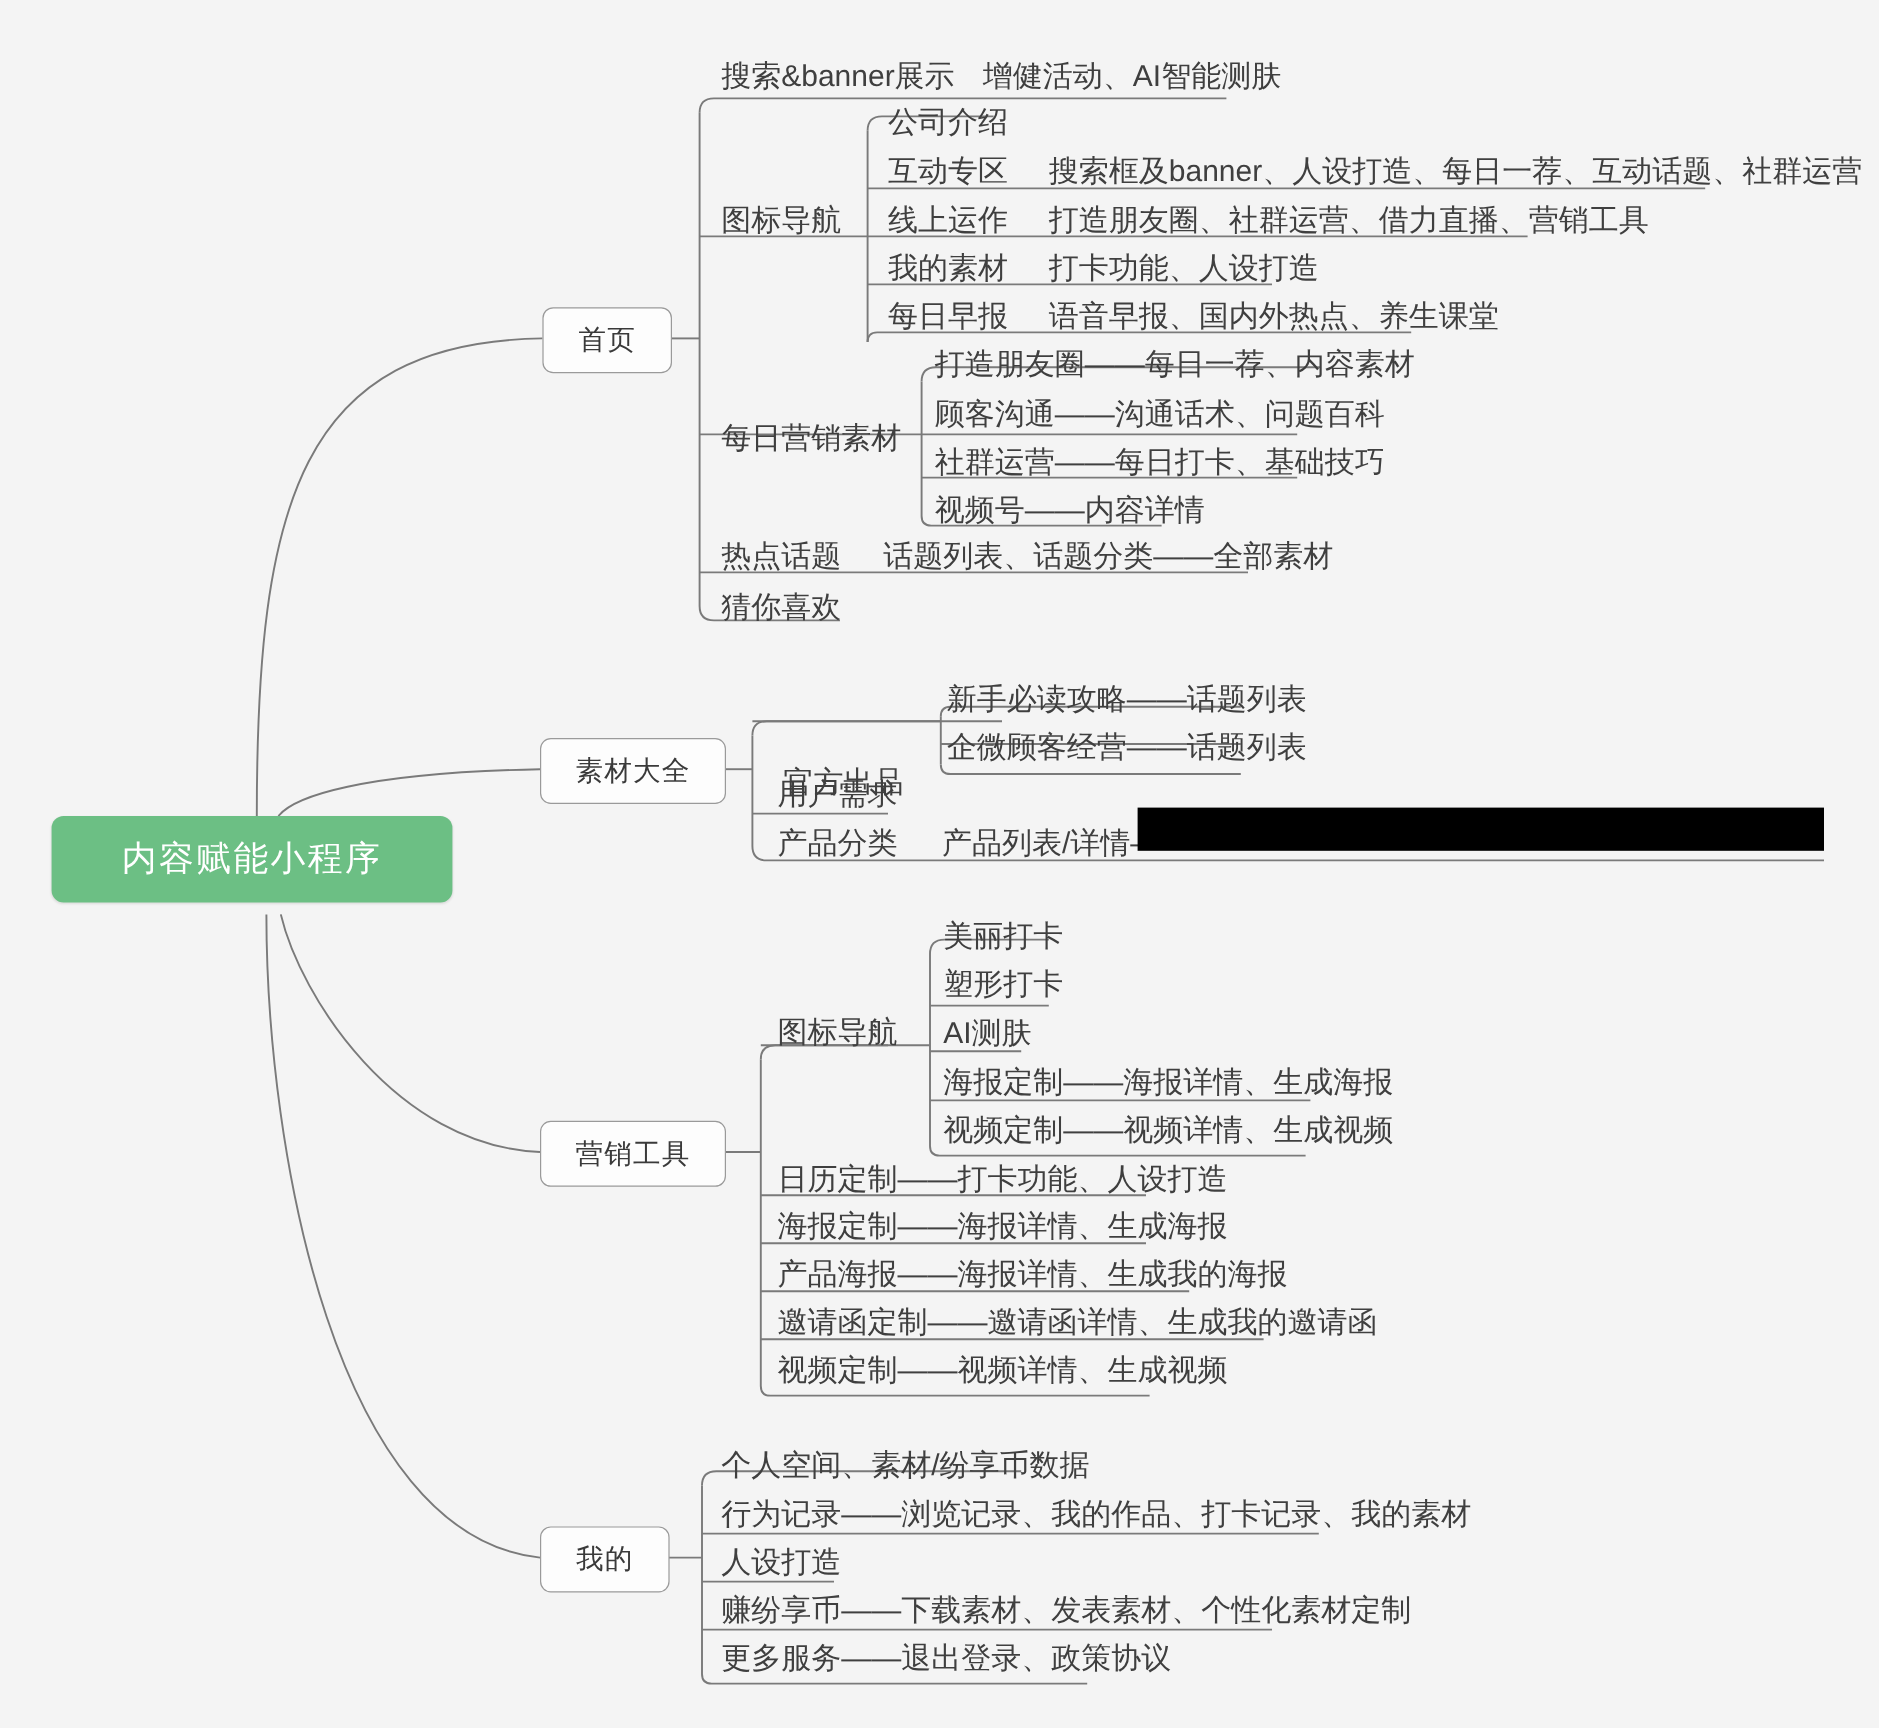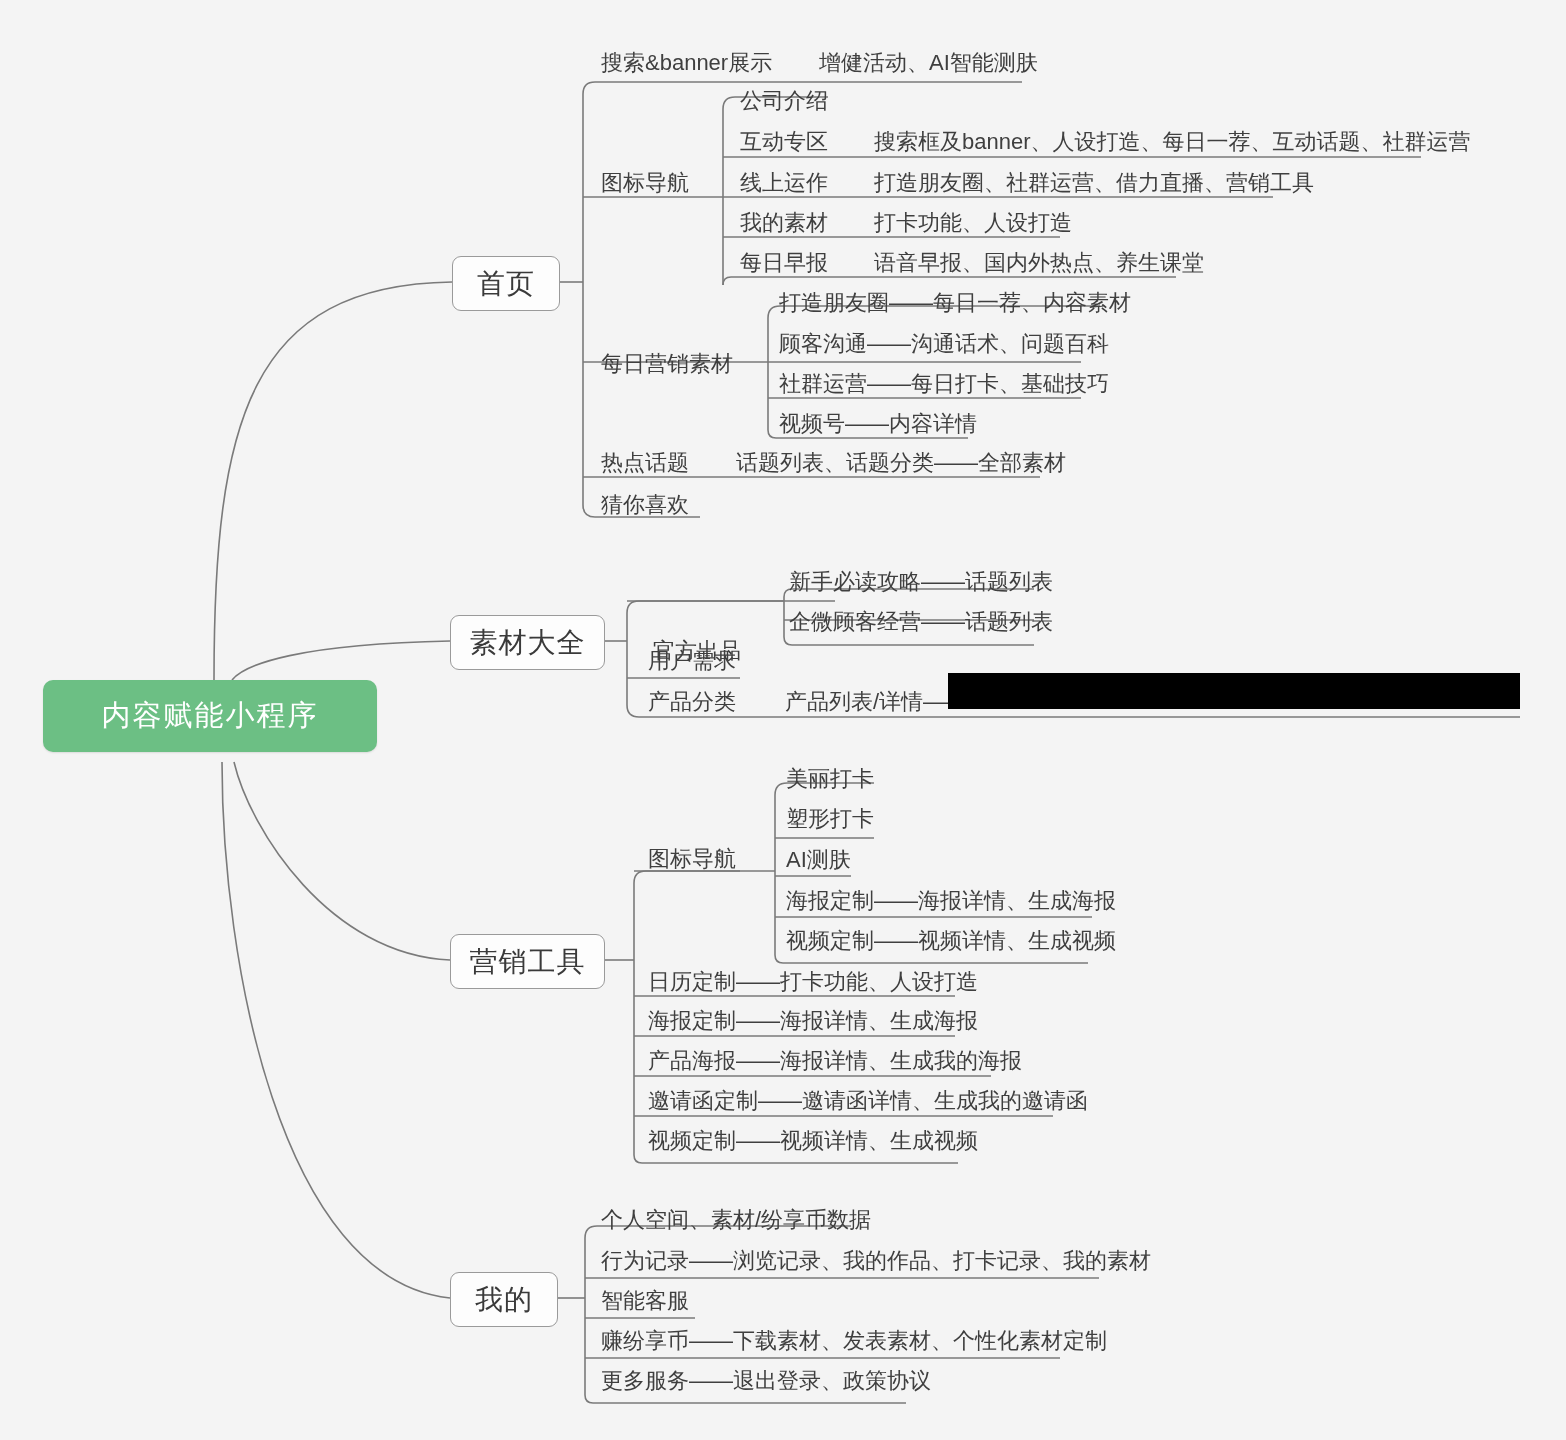--- a/index.html
+++ b/index.html
@@ -26,28 +26,28 @@
     box-shadow:0 1px 2px rgba(0,0,0,.10);
   }
   
   .branch-node{
     position:absolute;
     background:#fdfdfd;
     border:1.5px solid #9a9a9a;
     border-radius:9px;
     display:flex;align-items:center;justify-content:center;
     color:#3a3a3a;
-    font-size:28px;
+    font-size:23px;
     letter-spacing:1px;
   }
   
   .tnode{
     position:absolute;
     color:#3f3f3f;
-    font-size:22px;
+    font-size:25px;
     white-space:nowrap;
     line-height:1;
   }
   .redact{
     position:absolute;
     background:#000000;
   }
 </style>
 </head>
 <body>
@@ -183,17 +183,17 @@
   <div class="tnode" style="left:786px;top:930px;">视频定制——视频详情、生成视频</div>
 
   <div class="tnode" style="left:648px;top:971px;">日历定制——打卡功能、人设打造</div>
   <div class="tnode" style="left:648px;top:1010px;">海报定制——海报详情、生成海报</div>
   <div class="tnode" style="left:648px;top:1050px;">产品海报——海报详情、生成我的海报</div>
   <div class="tnode" style="left:648px;top:1090px;">邀请函定制——邀请函详情、生成我的邀请函</div>
   <div class="tnode" style="left:648px;top:1130px;">视频定制——视频详情、生成视频</div>
 
   <div class="tnode" style="left:601px;top:1209px;">个人空间、素材/纷享币数据</div>
   <div class="tnode" style="left:601px;top:1250px;">行为记录——浏览记录、我的作品、打卡记录、我的素材</div>
-  <div class="tnode" style="left:601px;top:1290px;">智能客服</div>
+  <div class="tnode" style="left:601px;top:1290px;">人设打造</div>
   <div class="tnode" style="left:601px;top:1330px;">赚纷享币——下载素材、发表素材、个性化素材定制</div>
   <div class="tnode" style="left:601px;top:1370px;">更多服务——退出登录、政策协议</div>
 
 </div>
 
 </body></html>

